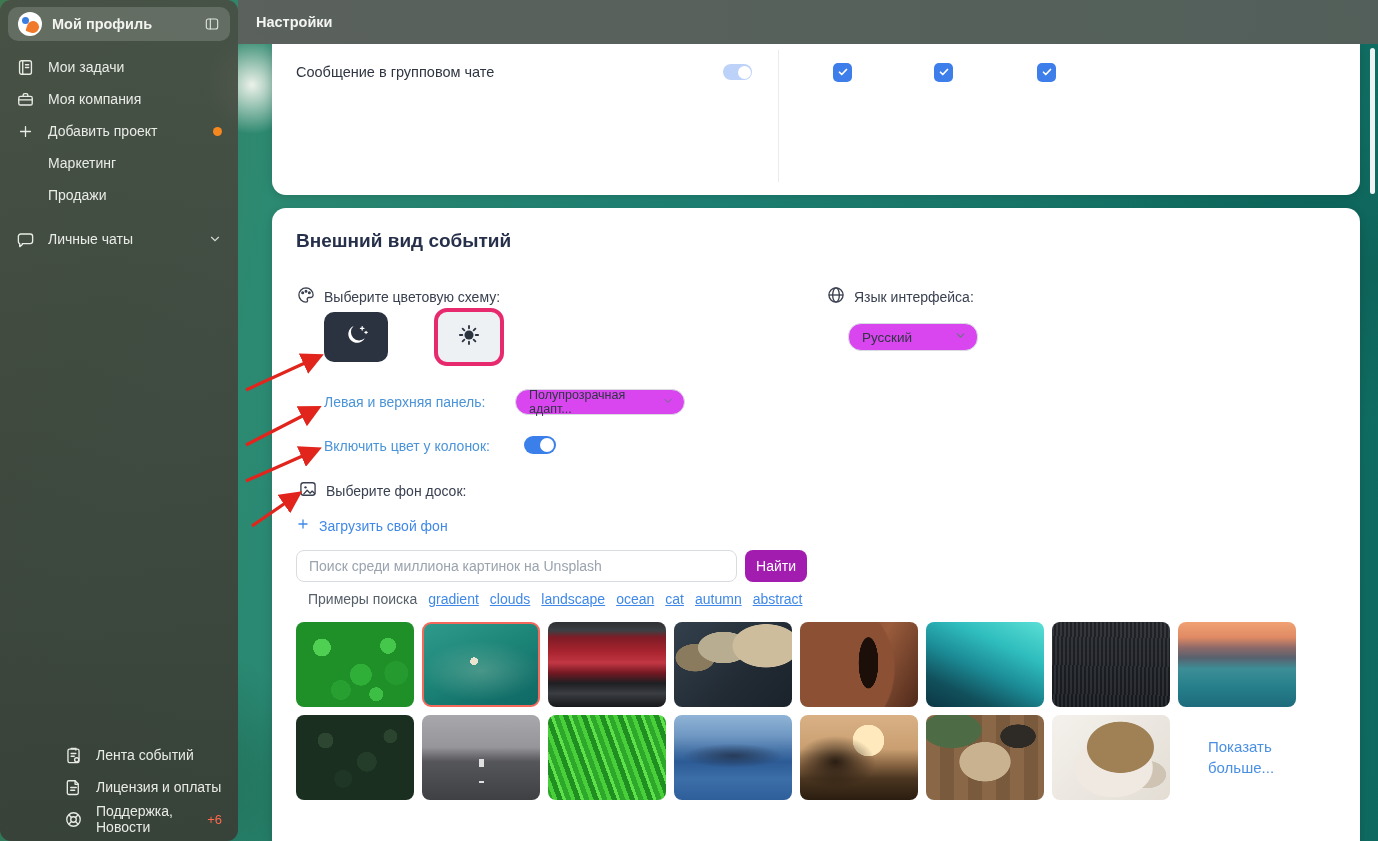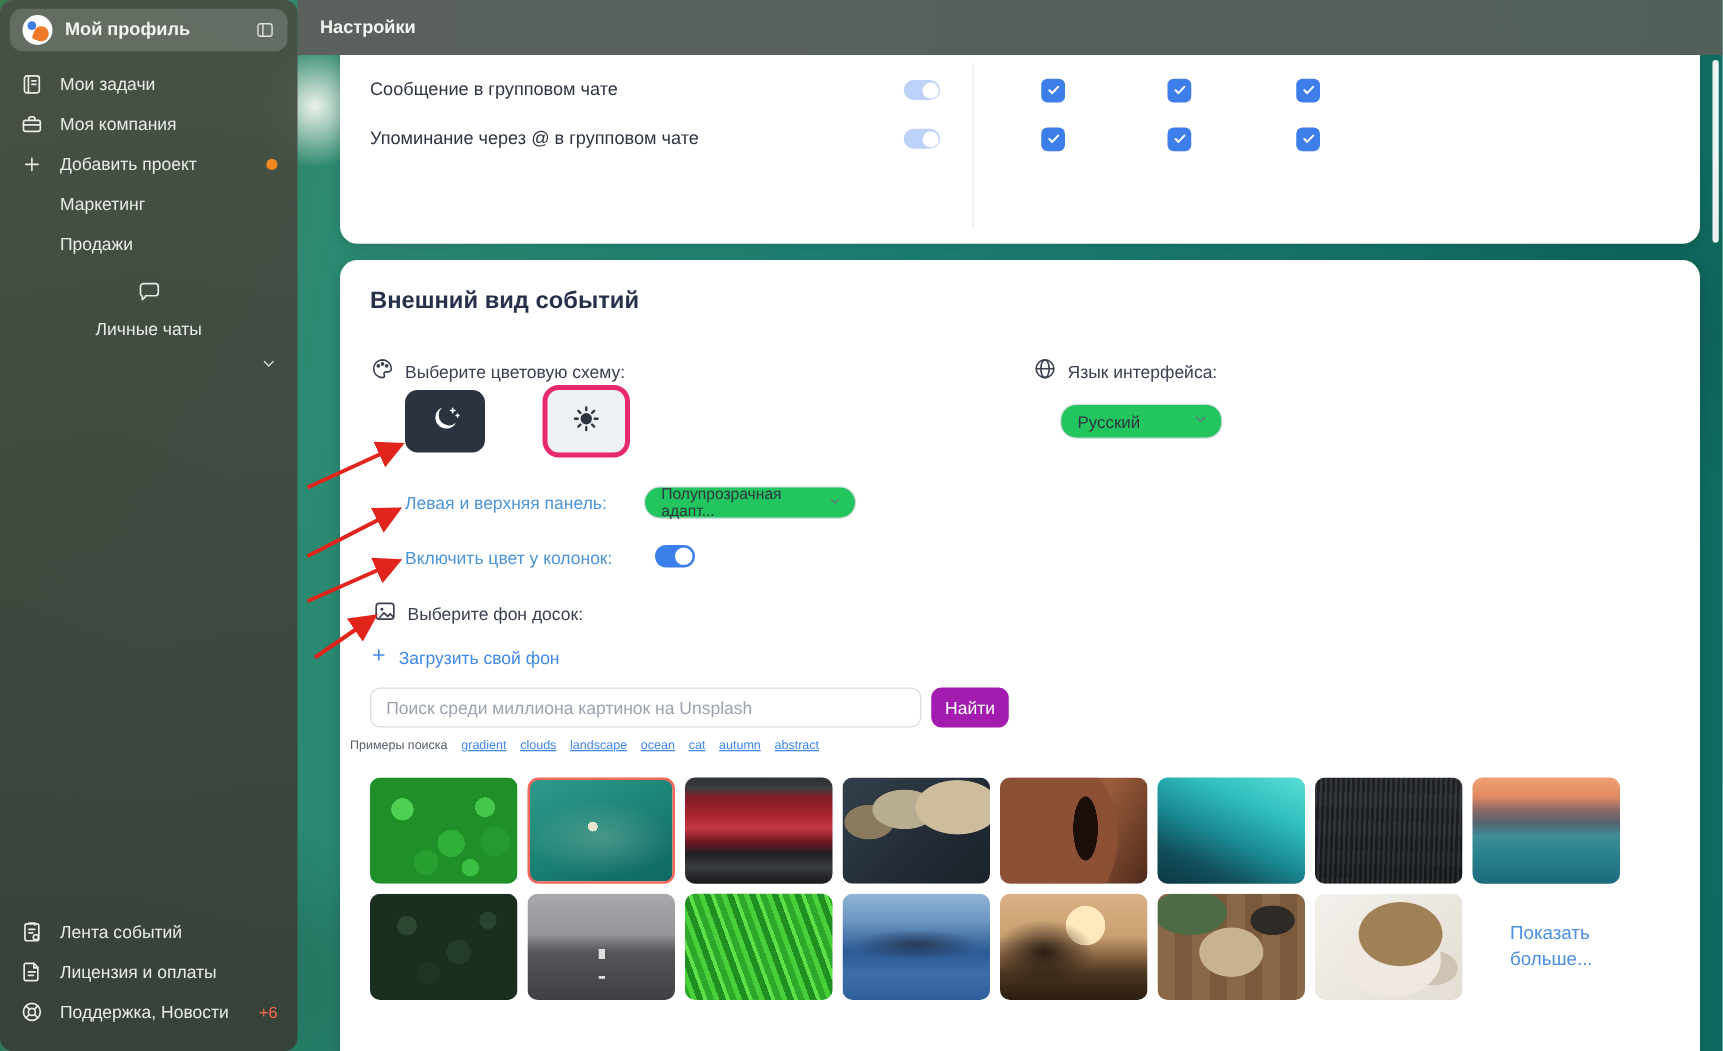--- a/index.html
+++ b/index.html
@@ -39,22 +39,22 @@
   .logo .swoosh{ position:absolute; width:12px; height:12px; border-radius:50% 50% 50% 12%; background:#f07a2a; right:3px; bottom:3px; transform:rotate(18deg);}
   .profile-item .collapse{ margin-left:auto; display:flex; color:#dfe3dd;}
   .nav-item{
     height:32px; display:flex; align-items:center; gap:13px;
     padding:0 16px; font-size:14px; color:#e9ece6; cursor:default;
   }
   .nav-item .ic{ display:flex; width:19px; justify-content:center; flex:0 0 auto;}
   .nav-item.sub{ padding-left:48px; }
   .nav-item .orange-dot{ margin-left:auto; width:9px; height:9px; border-radius:50%; background:#f5871f;}
   .nav-item .chev{ margin-left:auto; display:flex; color:#d6dad2;}
-  .nav-item.chats{ margin-top:12px;flex-direction:column; }
-  .sidebar-bottom{ position:absolute; left:0; bottom:16px; width:100%; }
+  .nav-item.chats{ margin-top:12px; }
+  .sidebar-bottom{ position:absolute; left:0; bottom:6px; width:100%;padding-left:48px; }
   .nav-item .plus-badge{ margin-left:auto; color:#ff6a4d; font-size:13px; }
   
   .topbar{
     position:absolute; left:238px; right:0; top:0; height:44px; z-index:2;
     background:linear-gradient(90deg, rgba(92,96,92,0.97), rgba(88,94,89,0.92));
     color:#f4f5f2; display:flex; align-items:center; padding-left:18px;
     font-size:14.5px; font-weight:700;
   }
   
   .card{ position:absolute; background:#fff; z-index:1; box-shadow:0 2px 10px rgba(0,0,0,0.15); }
@@ -75,39 +75,39 @@
   
   .sec-title{ position:absolute; left:24px; top:22px; font-size:19px; font-weight:700; color:#27304a; }
   .icn-label{ position:absolute; display:flex; align-items:center; gap:8px; color:#3a4050; font-size:14px; }
   .lbl-scheme{ left:24px; top:77px; }
   .lbl-lang{ left:554px; top:77px; }
   .lbl-board{ left:26px; top:271px; }
   .theme-btn{ position:absolute; display:flex; align-items:center; justify-content:center; cursor:pointer; }
   .theme-dark{ left:52px; top:104px; width:64px; height:50px; border-radius:10px; background:#2b3340; }
   .theme-light{ left:162px; top:100px; width:70px; height:58px; border-radius:13px; background:#eef1f4; border:4px solid #e72a6e; }
   .dd{ position:absolute; display:flex; align-items:center; justify-content:space-between;
-       border:1px solid #d8dce1; border-radius:13px; background:#22c55e; color:#2f3542;
+       border:1px solid #d8dce1; border-radius:13px; background:#d946ef; color:#2f3542;
        padding:0 10px 0 13px; cursor:pointer; }
   .dd-lang{ left:576px; top:115px; width:130px; height:28px; font-size:13.5px; }
   .dd-panel{ left:243px; top:181px; width:170px; height:26px; font-size:12.5px; }
   .blue-label{ position:absolute; color:#4b94d8; font-size:14px; }
   .lbl-panel{ left:52px; top:186px; }
   .lbl-columns{ left:52px; top:230px; }
   .tgl-on{ position:absolute; left:252px; top:228px; width:32px; height:18px; border-radius:10px; background:#3b80ea; cursor:pointer; }
   .tgl-on::after{ content:""; position:absolute; right:2px; top:2px; width:14px; height:14px; border-radius:50%; background:#fff; }
   .upload-link{ position:absolute; left:24px; top:309px; display:flex; align-items:center; gap:9px;
                 color:#3f88e8; font-size:14px; cursor:pointer; }
   .search-input{ position:absolute; left:24px; top:342px; width:441px; height:32px;
                  border:1px solid #d8dce1; border-radius:8px; padding:0 12px; font-size:14px; color:#333;
                  font-family:"Liberation Sans", sans-serif; outline:none; }
   .search-input::placeholder{ color:#9aa3ae; }
   .search-btn{ position:absolute; left:473px; top:342px; width:62px; height:32px; border:none;
                background:#a21caf; color:#fff; border-radius:8px; font-size:14px;
                font-family:"Liberation Sans", sans-serif; cursor:pointer; }
-  .examples{ position:absolute; left:8px; top:383px; display:flex; gap:11px; font-size:10px; align-items:flex-end; }
+  .examples{ position:absolute; left:36px; top:383px; display:flex; gap:11px; font-size:14px; align-items:flex-end; }
   .examples .ex-label{ color:#566069; }
   .examples a{ color:#3f88e8; text-decoration:underline; cursor:pointer; }
   .thumb-grid{ position:absolute; left:24px; top:414px; display:grid;
                grid-template-columns:repeat(8,118px); grid-auto-rows:85px; gap:8px; }
   .thumb{ width:118px; height:85px; border-radius:8px; cursor:pointer; }
   .thumb.selected{ border:2px solid #f4695c; border-radius:9px; }
   .show-more{ display:flex; align-items:center; padding-left:30px; color:#4a90e2; font-size:15px;
               line-height:1.35; cursor:pointer; width:118px; }
   
   .arrows{ position:absolute; inset:0; z-index:5; pointer-events:none; }
@@ -243,39 +243,20 @@
           <path d="M5 12.5l4.5 4.5L19 7"></path>
         </svg>
       </span>
     <span class="cbx c3">
         <svg width="12" height="12" viewBox="0 0 24 24" fill="none" stroke="#fff" stroke-width="3.4" stroke-linecap="round" stroke-linejoin="round">
           <path d="M5 12.5l4.5 4.5L19 7"></path>
         </svg>
       </span>
   </div>
 
-  <div class="nrow nrow-2">
-    <span class="nlabel">Упоминание через @ в групповом чате</span>
-    <span class="tgl-light"></span>
-    <span class="cbx c1">
-        <svg width="12" height="12" viewBox="0 0 24 24" fill="none" stroke="#fff" stroke-width="3.4" stroke-linecap="round" stroke-linejoin="round">
-          <path d="M5 12.5l4.5 4.5L19 7"></path>
-        </svg>
-      </span>
-    <span class="cbx c2">
-        <svg width="12" height="12" viewBox="0 0 24 24" fill="none" stroke="#fff" stroke-width="3.4" stroke-linecap="round" stroke-linejoin="round">
-          <path d="M5 12.5l4.5 4.5L19 7"></path>
-        </svg>
-      </span>
-    <span class="cbx c3">
-        <svg width="12" height="12" viewBox="0 0 24 24" fill="none" stroke="#fff" stroke-width="3.4" stroke-linecap="round" stroke-linejoin="round">
-          <path d="M5 12.5l4.5 4.5L19 7"></path>
-        </svg>
-      </span>
-  </div>
 
 </section>
 
 <section class="card card-appearance">
   <h2 class="sec-title">Внешний вид событий</h2>
 
   <div class="icn-label lbl-scheme">
     <span>
       <svg width="20" height="20" viewBox="0 0 24 24" fill="none" stroke="#3a4050" stroke-width="1.6">
           <path d="M12 3.5a8.5 8.5 0 100 17c1.2 0 1.9-.8 1.9-1.7 0-.8-.5-1.2-.5-2 0-1 .8-1.8 1.9-1.8h2.2a3 3 0 003-3A8.6 8.6 0 0012 3.5z"></path>

